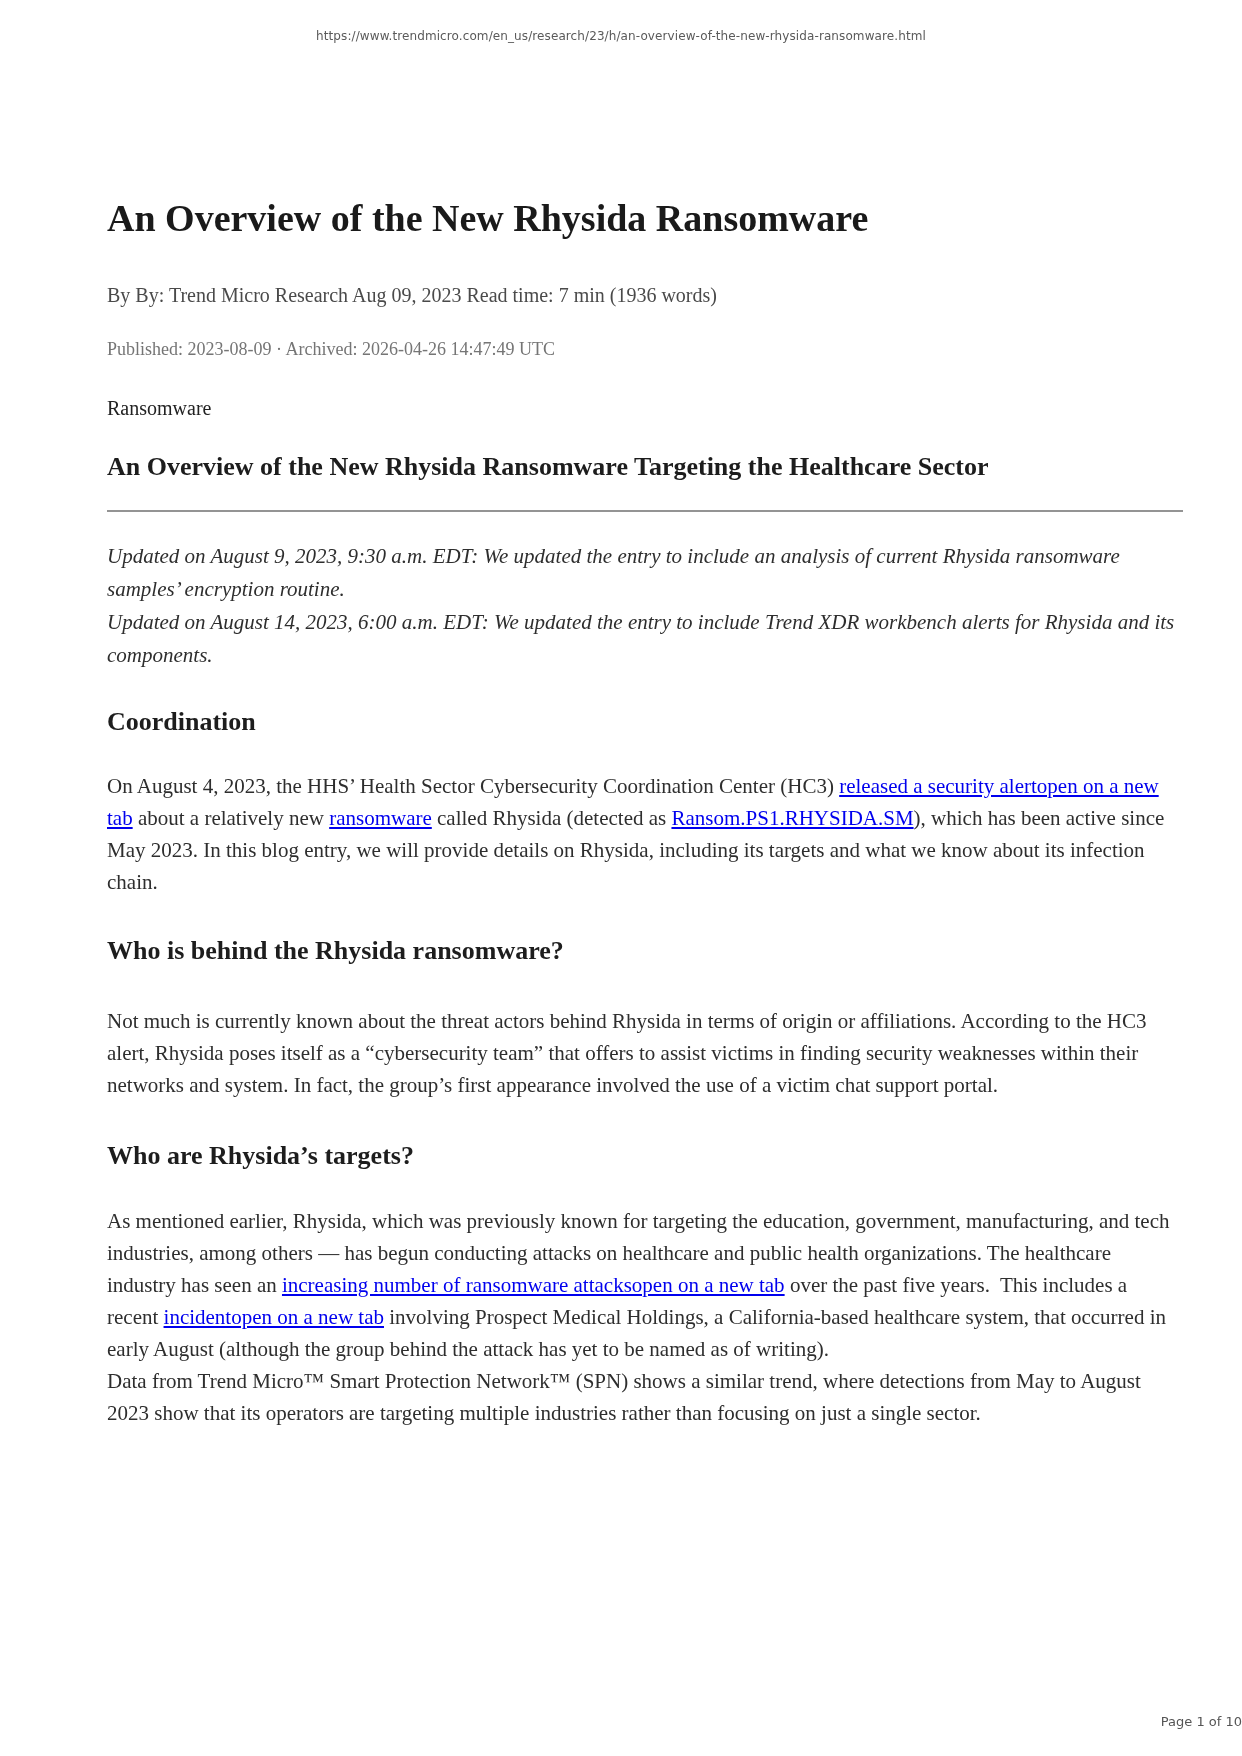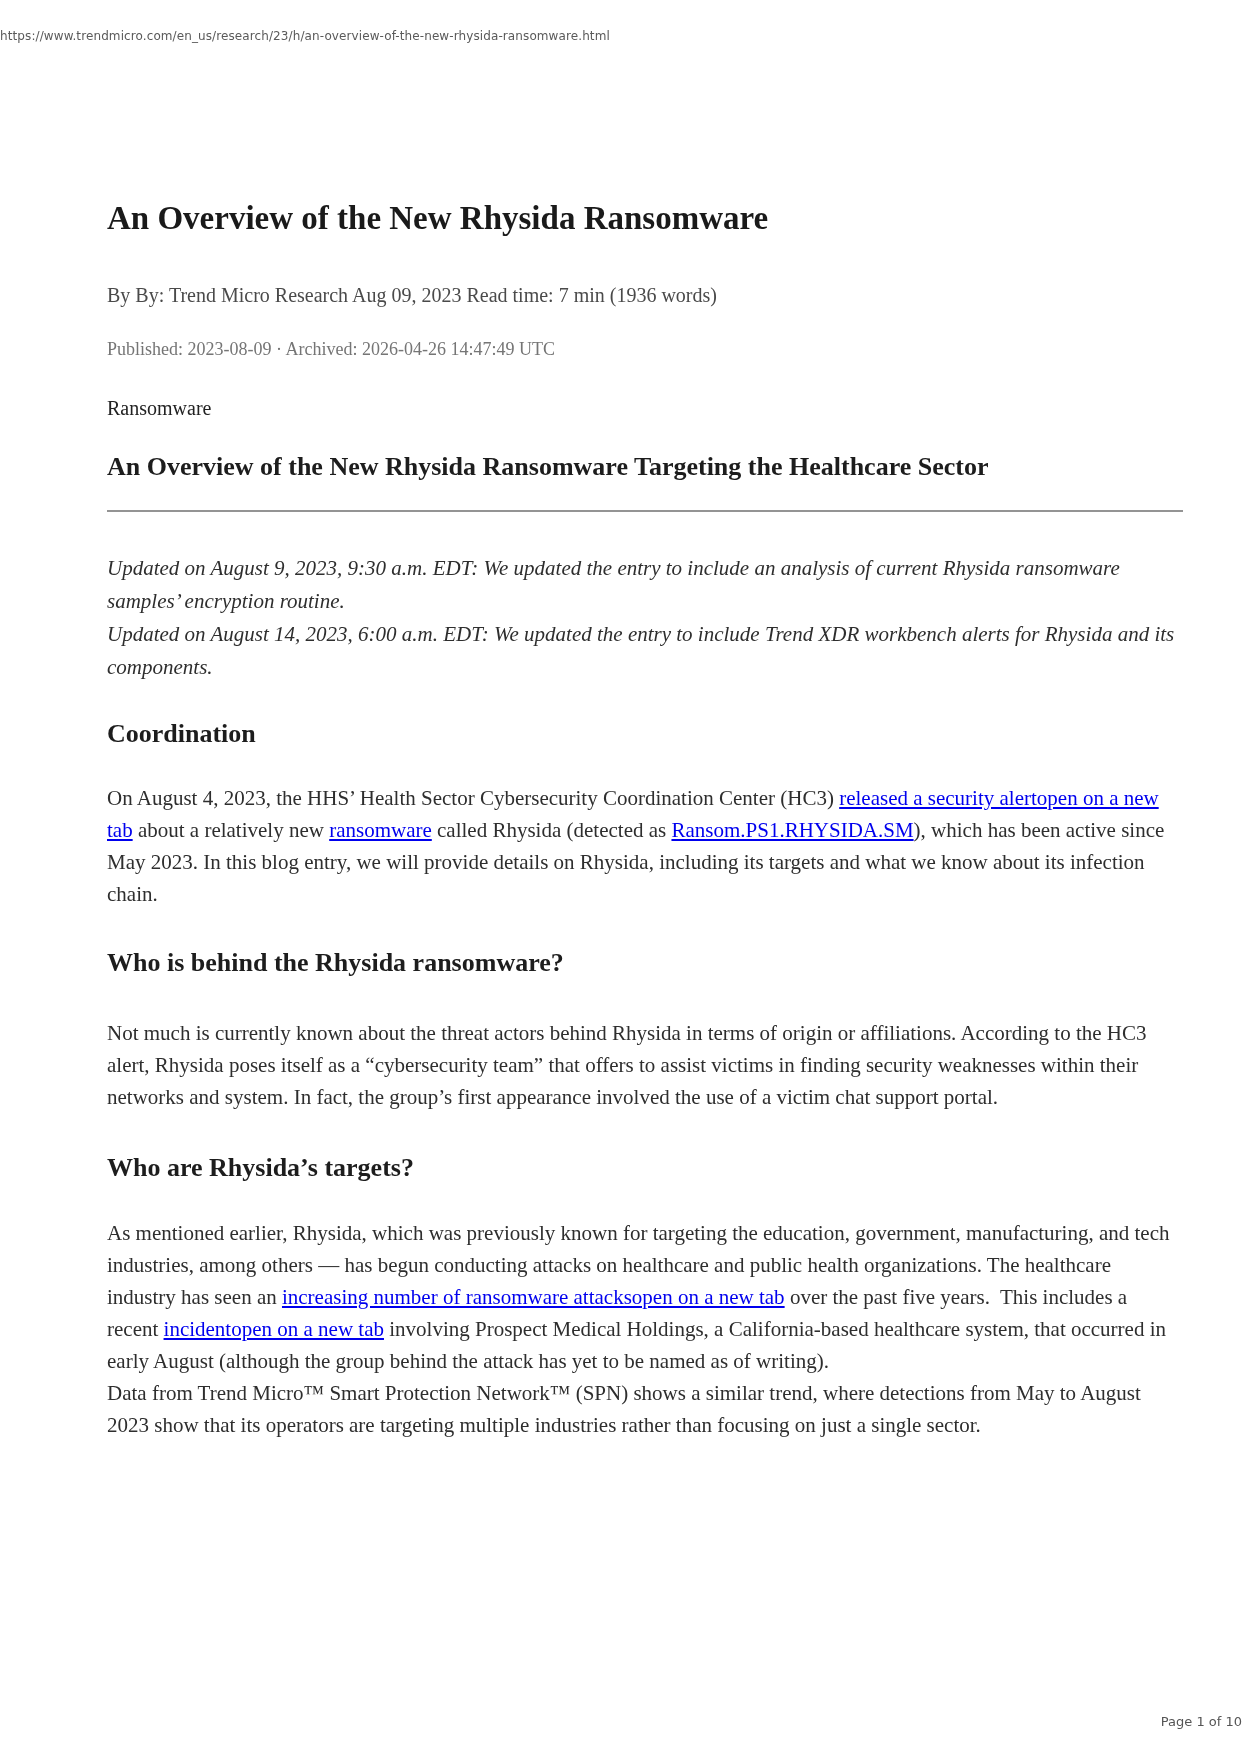--- a/index.html
+++ b/index.html
@@ -9,35 +9,36 @@
     position: relative;
     background: #ffffff;
     font-family: "Liberation Serif", "DejaVu Serif", serif;
     overflow: hidden;
   }
   .url-header {
     position: absolute;
     top: 29px;
     left: 0;
     width: 100%;
+    text-align: center;
     font-family: "DejaVu Sans", sans-serif;
     font-size: 12px;
     letter-spacing: 0.1px;
     color: #5a5a5a;
   }
   .content {
     position: absolute;
     top: 0;
     left: 107px;
     width: 1076px;
   }
   .content > * { margin: 0; }
   .page-title {
     margin-top: 198px;
-    font-size: 33px;
+    font-size: 38px;
     line-height: 40px;
     font-weight: bold;
     color: #1a1a1a;
   }
   .byline {
     margin-top: 44px;
     font-size: 20px;
     line-height: 26px;
     color: #4a4a4a;
   }
@@ -67,21 +68,21 @@
   }
   .lede { margin-top: 29px; }
   .divider {
     margin-top: 27px;
     border: none;
     border-top: 2px solid #949494;
     width: 100%;
     height: 0;
   }
   .updates {
-    margin-top: 40px;
+    margin-top: 28px;
     font-style: italic;
   }
   .updates p {
     margin: 0;
     font-size: 21px;
     line-height: 33px;
     color: #2e2e2e;
   }
   .h-introduction { margin-top: 33px; }
   .p-introduction { margin-top: 32px; }

